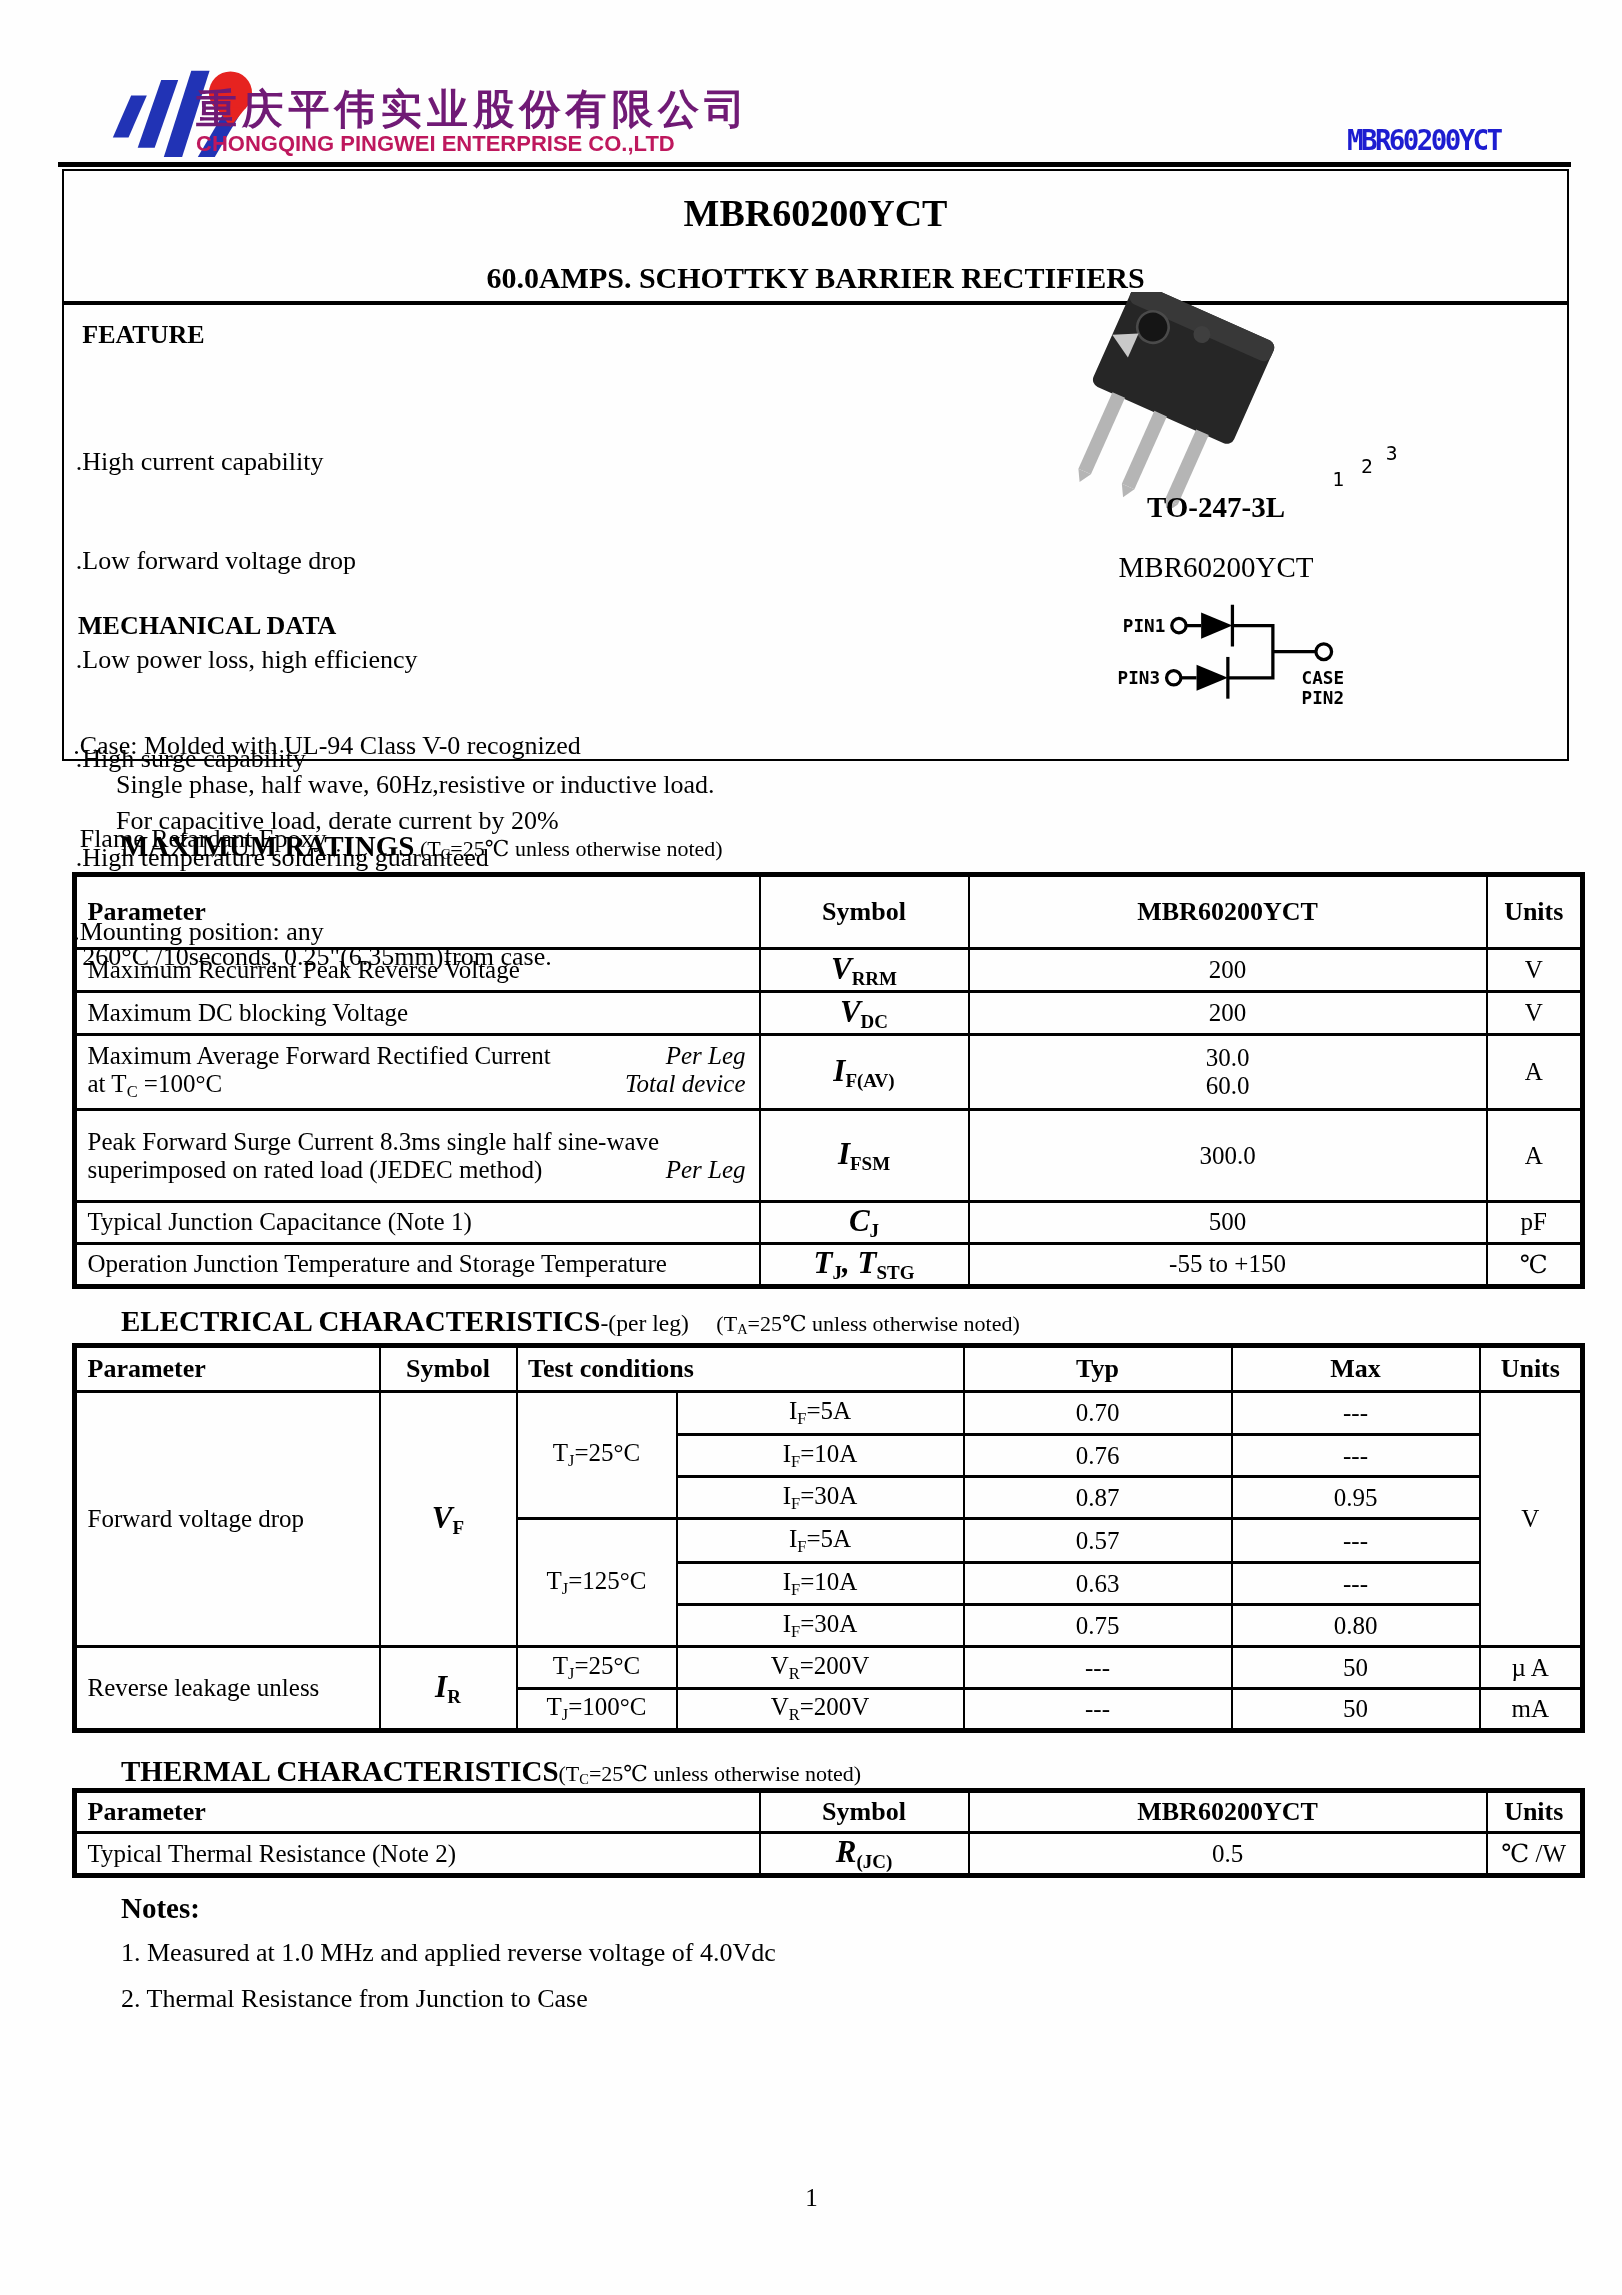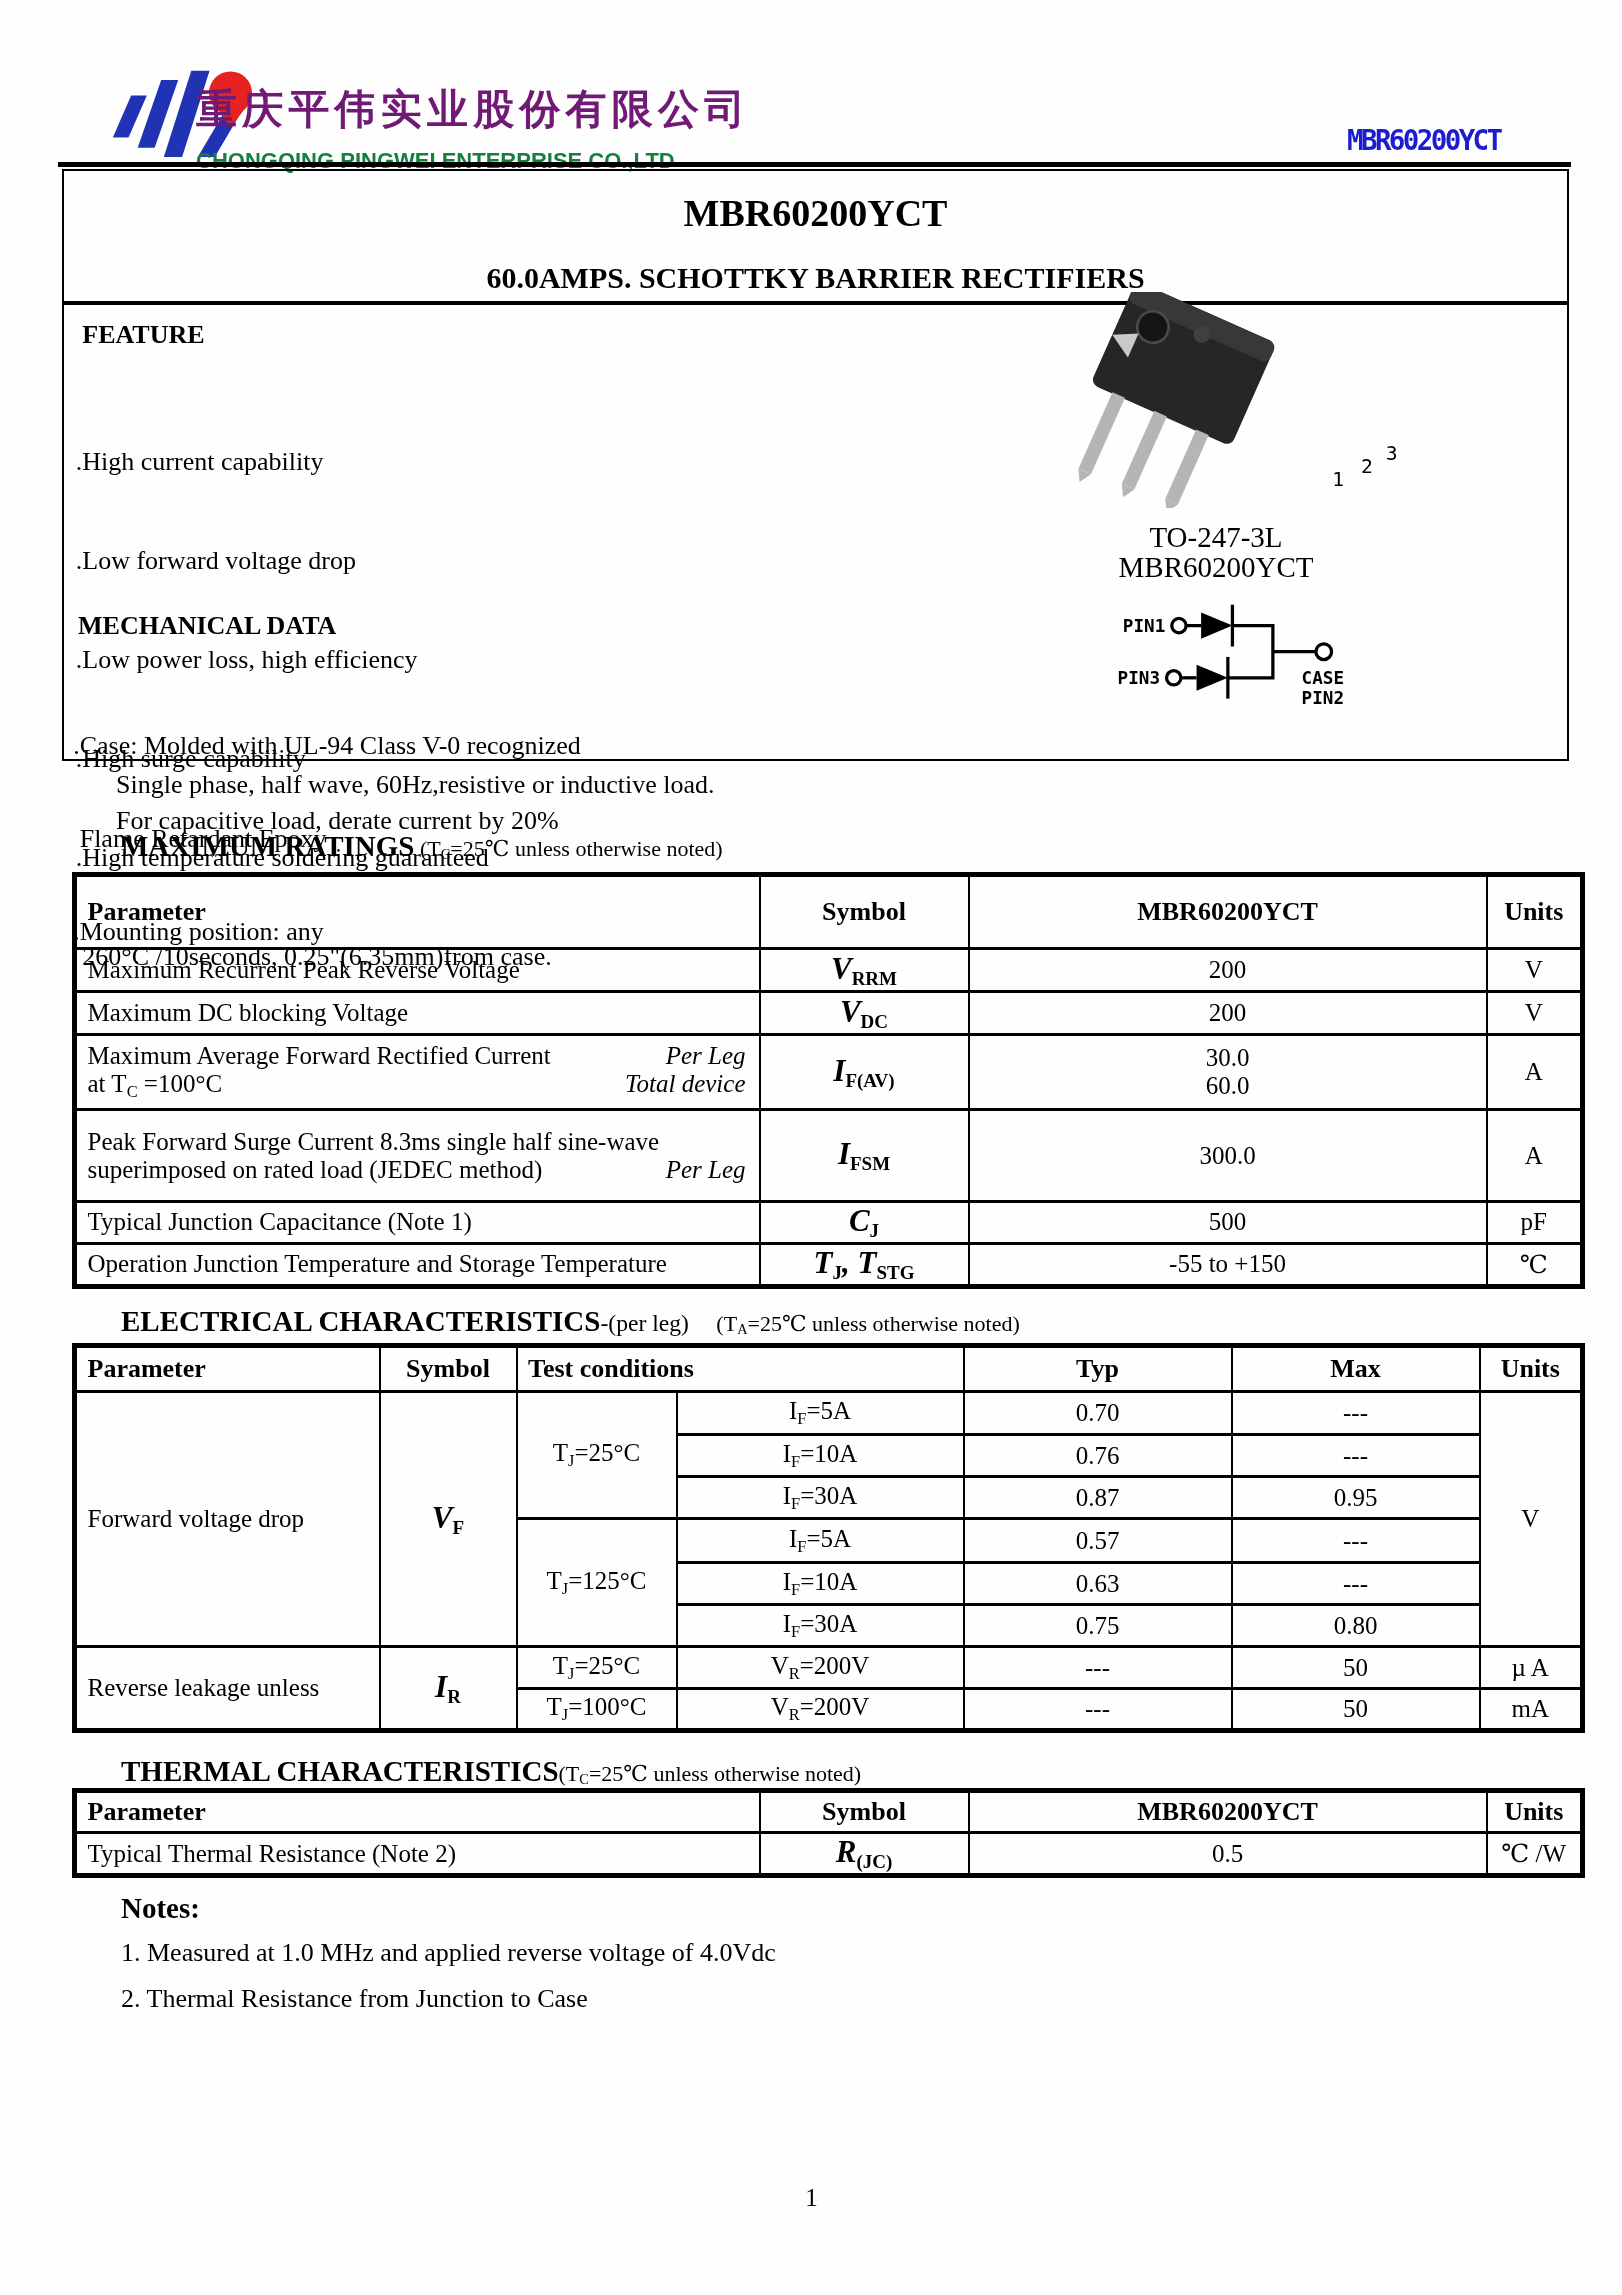--- a/index.html
+++ b/index.html
@@ -3,22 +3,22 @@
 <meta charset="utf-8">
 <style>
   html,body{margin:0;padding:0;background:#888;}
   .page{position:relative;width:1623px;height:2295px;background:#fefefe;overflow:hidden;
         font-family:"Liberation Serif","DejaVu Serif",serif;color:#000;}
   .abs{position:absolute;}
 
   
   .company-cn{font-size:41px;font-weight:600;color:#701a75;letter-spacing:5.2px;
               font-family:"Liberation Sans","DejaVu Sans",sans-serif;white-space:nowrap;}
-  .company-en{font-size:22px;font-weight:700;color:#15803d;letter-spacing:0px;
-              font-family:"Liberation Sans","DejaVu Sans",sans-serif;white-space:nowrap;margin-top:17px;}
+  .company-en{font-size:22px;font-weight:700;color:#be185d;letter-spacing:0px;
+              font-family:"Liberation Sans","DejaVu Sans",sans-serif;white-space:nowrap;}
   .part-no{font-size:27.5px;font-weight:bold;color:#1d1dd0;letter-spacing:-2.6px;
            font-family:"DejaVu Sans Mono","Liberation Mono",monospace;white-space:nowrap;}
   .header-rule{background:#000;}
 
   
   .mainbox{left:62px;top:169px;width:1507px;height:592px;border:2.6px solid #000;box-sizing:border-box;}
   .doc-title{left:0;top:19.6px;width:100%;text-align:center;font-size:38px;font-weight:bold;}
   .doc-subtitle{left:0;top:90px;width:100%;text-align:center;font-size:30px;font-weight:bold;}
   .box-divider{left:0;top:130px;width:100%;height:3.9px;background:#000;}
   .sechead{font-size:26px;font-weight:bold;}
@@ -103,21 +103,21 @@
           <rect x="166" y="198" width="21" height="122" fill="#b5b5b5"></rect>
           <polygon points="166,320 187,320 176,338" fill="#b5b5b5"></polygon>
           <rect x="236" y="198" width="21" height="116" fill="#b5b5b5"></rect>
           <polygon points="236,314 257,314 246,332" fill="#b5b5b5"></polygon>
         </g>
         <text x="408" y="296" font-size="30" fill="#000">1</text>
         <text x="452" y="276" font-size="30" fill="#000">2</text>
         <text x="490" y="256" font-size="30" fill="#000">3</text>
       </svg>
     </div>
-    <div class="abs pkg-caption" style="left:1008px;top:350px;width:288px;">TO-247-3L</div>
+    <div class="abs pkg-caption" style="left:1008px;top:320px;width:288px;font-weight:bold;">TO-247-3L</div>
     <div class="abs pkg-caption" style="left:1008px;top:380px;width:288px;">MBR60200YCT</div>
 
     <div class="abs sechead" style="left:14px;top:440px;">MECHANICAL DATA</div>
     <div class="abs mech-list" style="left:9.2px;top:497px;">
       <div>.Case: Molded with UL-94 Class V-0 recognized</div>
       <div> Flame Retardant Epoxy</div>
       <div>.Mounting position: any</div>
     </div>
 
     <div class="abs" style="left:1044px;top:422px;width:288px;height:137px;">

